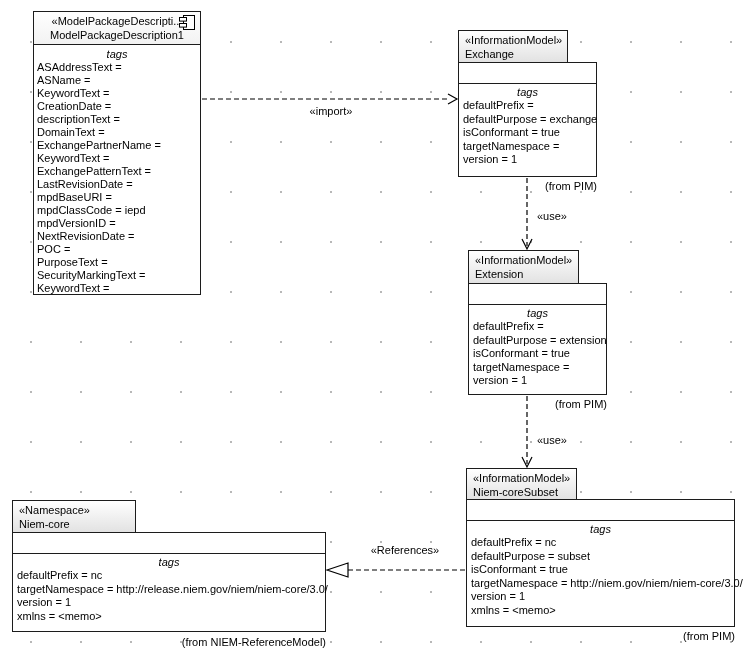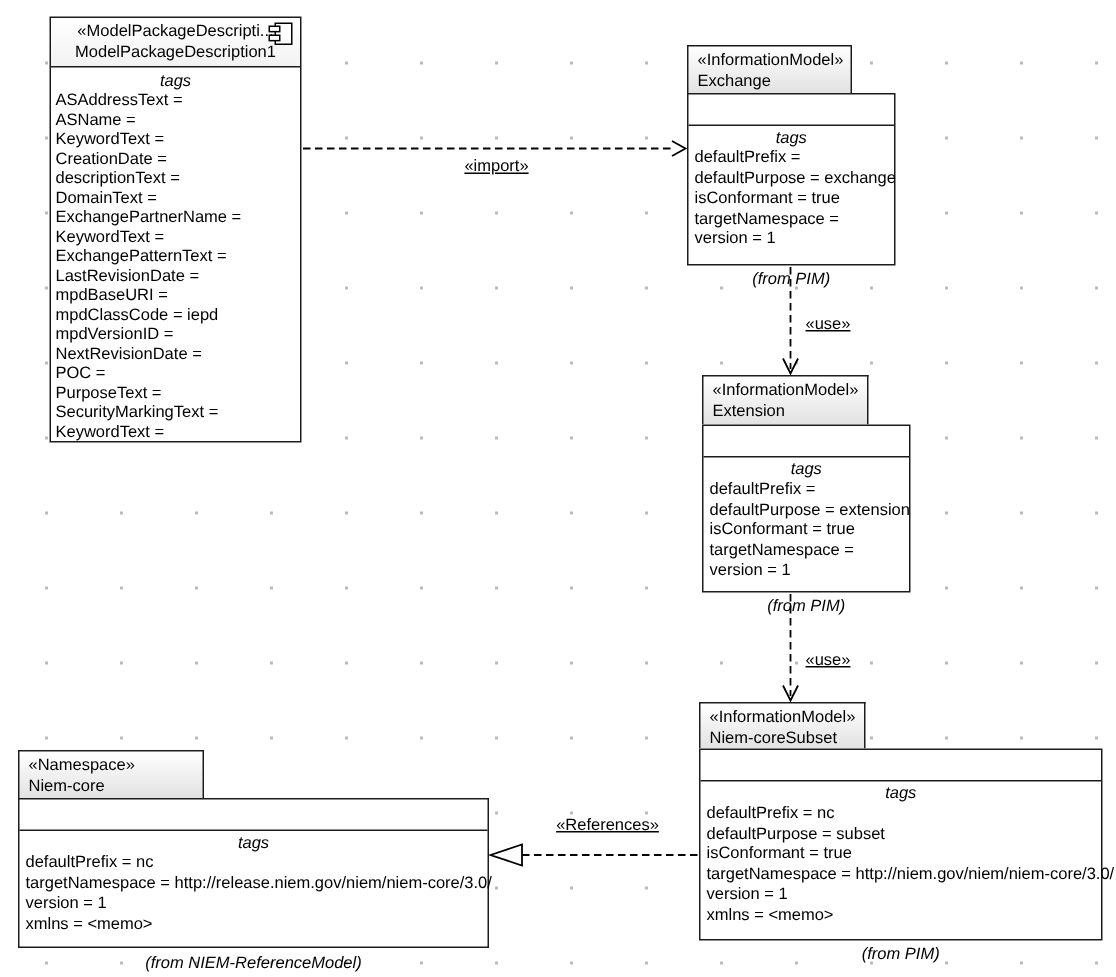--- a/index.html
+++ b/index.html
@@ -22,22 +22,22 @@
   .cls-body { padding:3px 3px 0 3px; }
   .stereotype { white-space:nowrap; overflow:hidden; }
   .node-name { font-weight:normal; white-space:nowrap; }
   .tags-header { text-align:center; font-style:italic; line-height:13px; }
   .tag-line { line-height:13px; white-space:nowrap; }
   .pkg-tab { position:absolute; left:0; top:0; border:1px solid #1c1c1c; border-bottom:none; background:linear-gradient(180deg,#ffffff,#e2e2e2); padding:2px 0 0 6px; line-height:14px; }
   .pkg-body { position:absolute; left:0; border:1px solid #1c1c1c; background:#fff; }
   .pkg-empty { height:21px; border-bottom:1px solid #1c1c1c; }
   .pkg-tags { padding:2px 4px 0 4px; }
   .pkg-tags .tag-line { line-height:13.5px; }
-  .from-label { position:absolute; left:0; width:100%; text-align:center; font-style:italic; white-space:nowrap; z-index:3; }
-  .conn-label { position:absolute; z-index:6; white-space:nowrap;text-decoration:underline; }
+  .from-label { position:absolute; left:0; width:100%; text-align:right; white-space:nowrap; z-index:3; }
+  .conn-label { position:absolute; z-index:6; white-space:nowrap; }
   #connectors { position:absolute; left:0; top:0; z-index:4; pointer-events:none; }
   .dash { stroke:#000; stroke-width:1.2; stroke-dasharray:5,3; fill:none; }
   .openarrow { stroke:#000; stroke-width:1.2; fill:none; }
   .hollow { stroke:#000; stroke-width:1.2; fill:#fff; }
   .icon-shape { stroke:#000; stroke-width:1; fill:#fff; }
 </style>
 </head>
 <body>
 
 <div class="node cls-node" style="left:33px; top:11px; width:168px; height:284px;">

